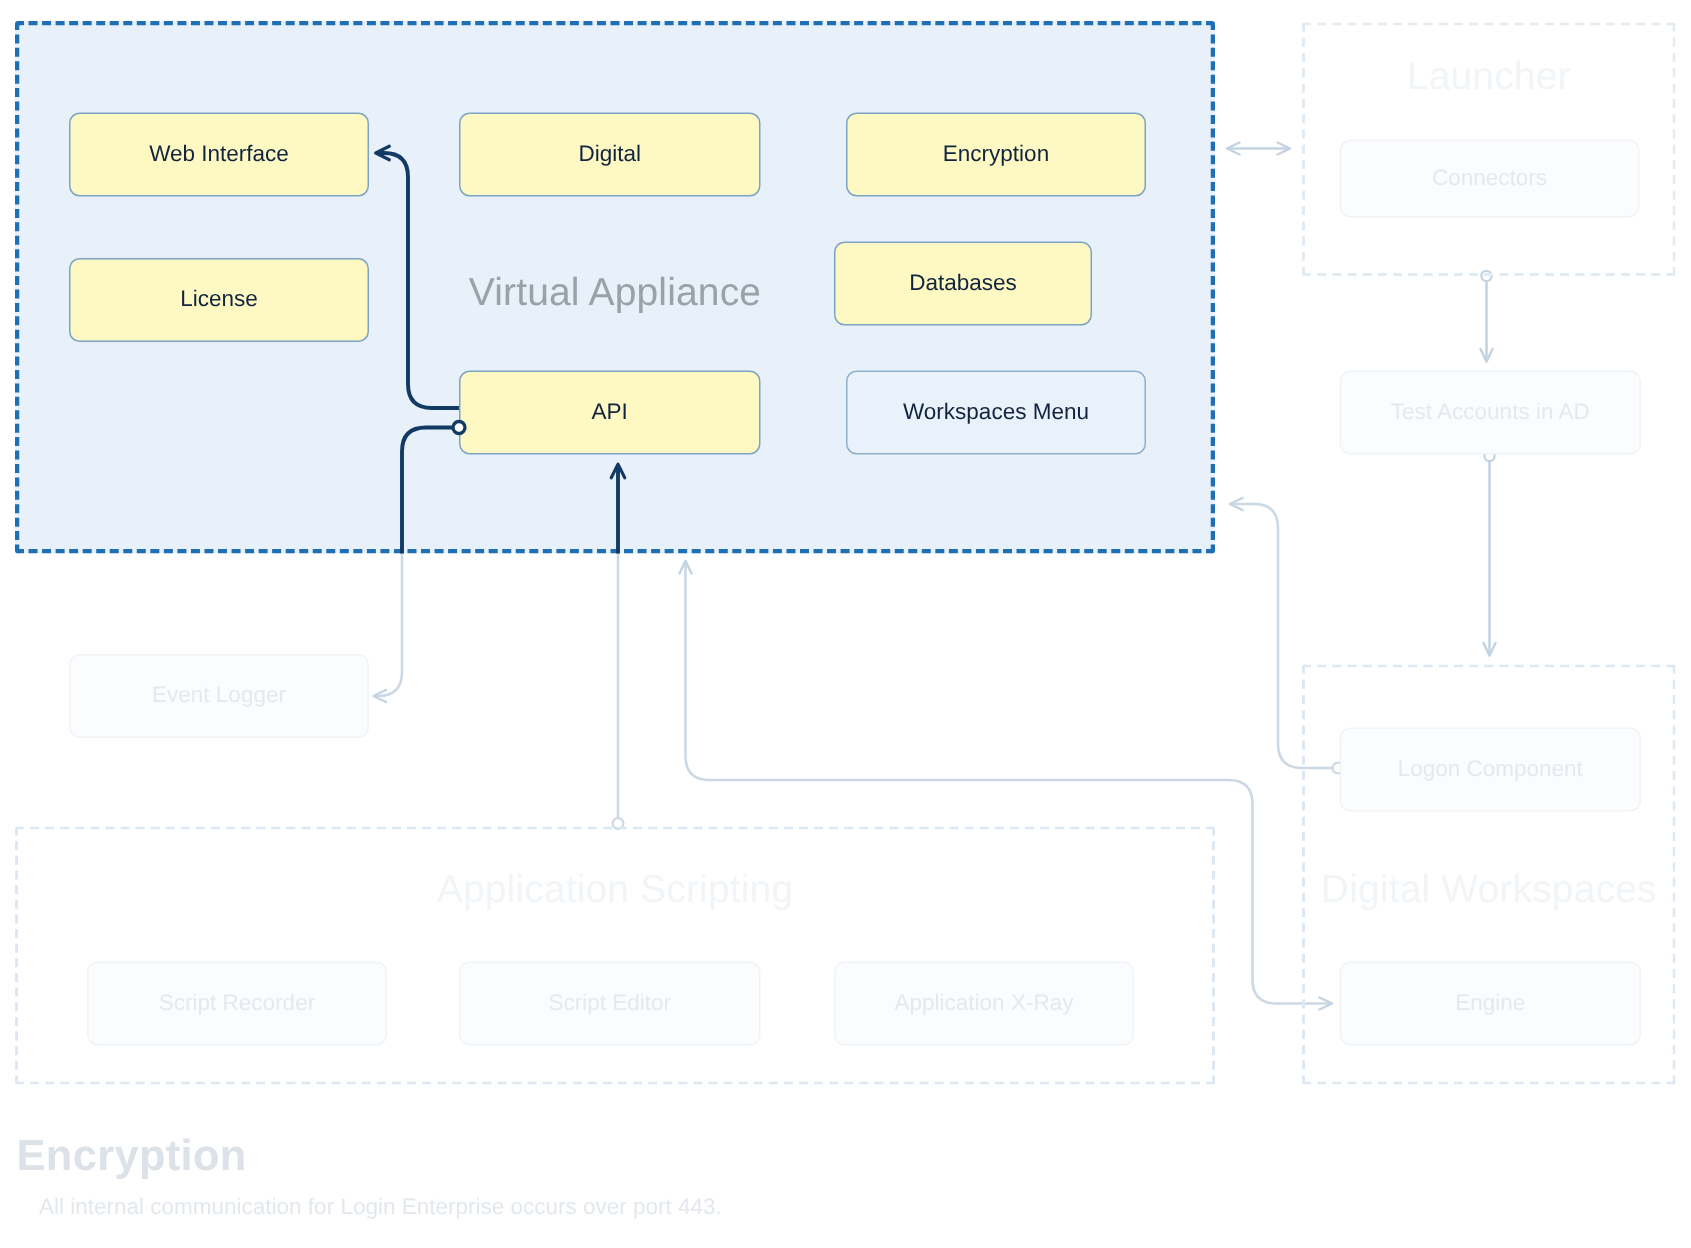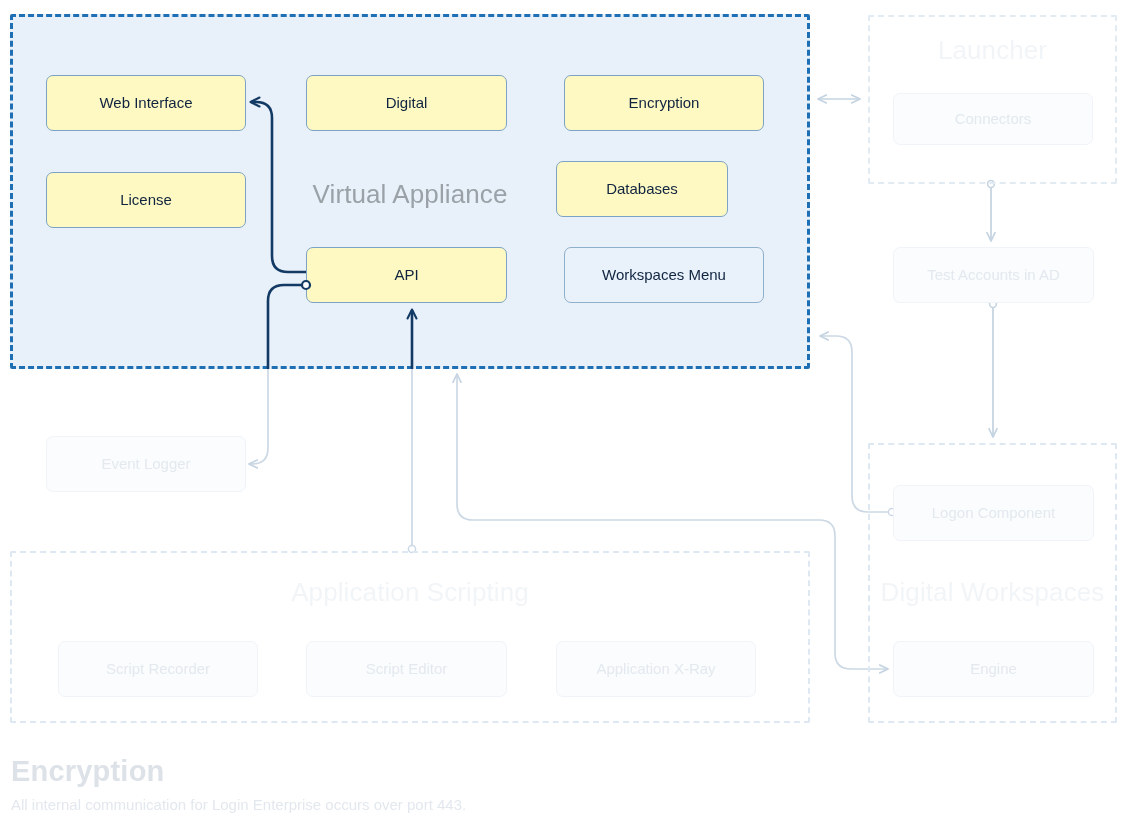--- a/index.html
+++ b/index.html
@@ -147,21 +147,21 @@
     font-size: 29px;
     font-weight: bold;
     color: #dde2e8;
     letter-spacing: 0.2px;
     margin: 0;
     line-height: 1.15;
   }
   #footer-sub {
     font-size: 15px;
     color: #e3e8ee;
-    margin: 8px 0 0 0;
+    margin: 8px 0 0 15px;
     line-height: 1.2;
   }
 </style>
 </head>
 <body>
 
 <div id="stage">
 
   <svg id="wires" viewBox="0 0 1127 832" width="1127" height="832">
     <defs>

